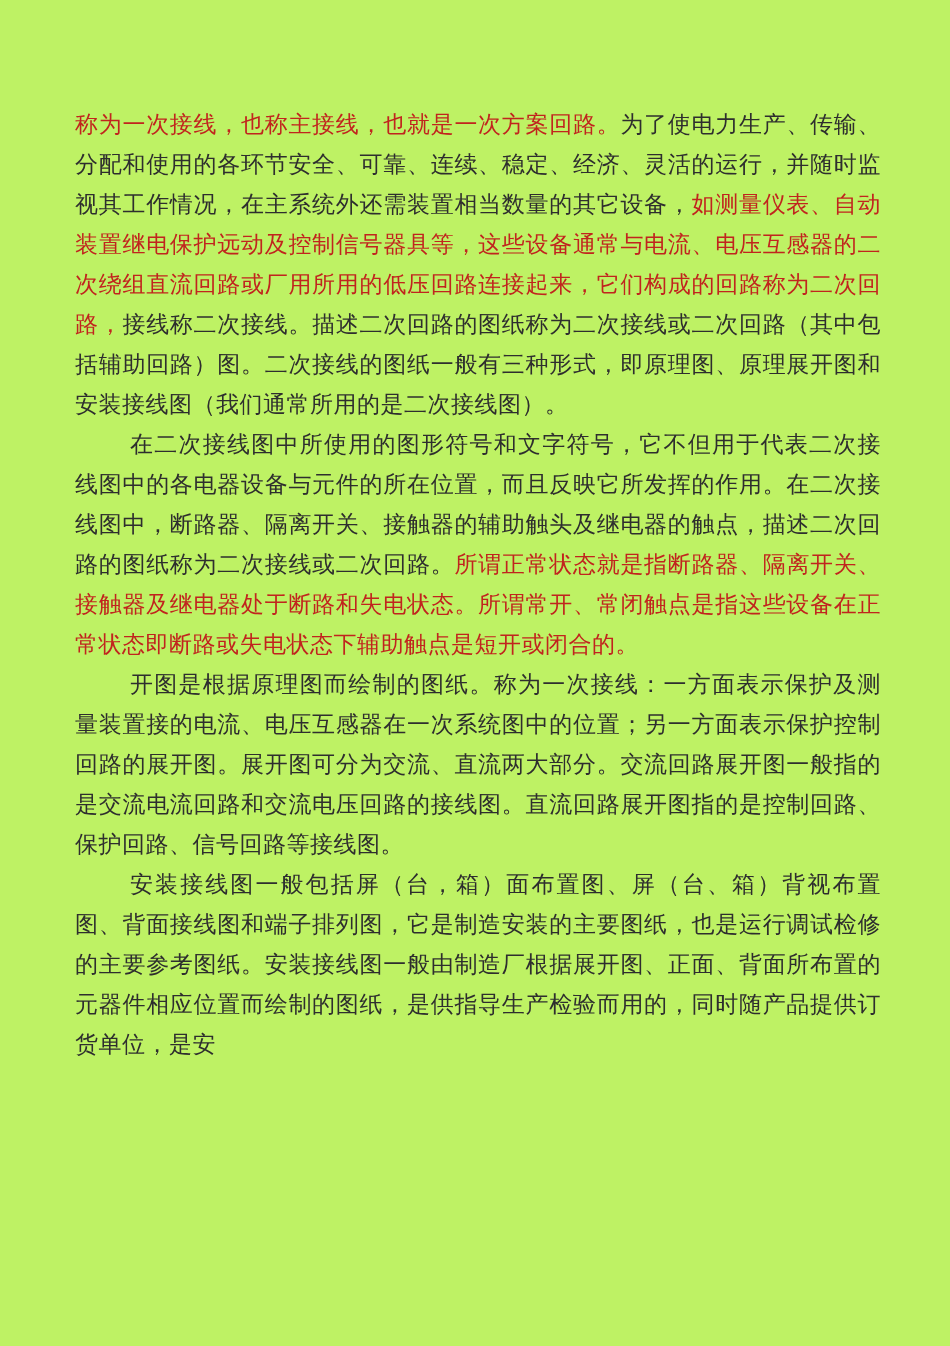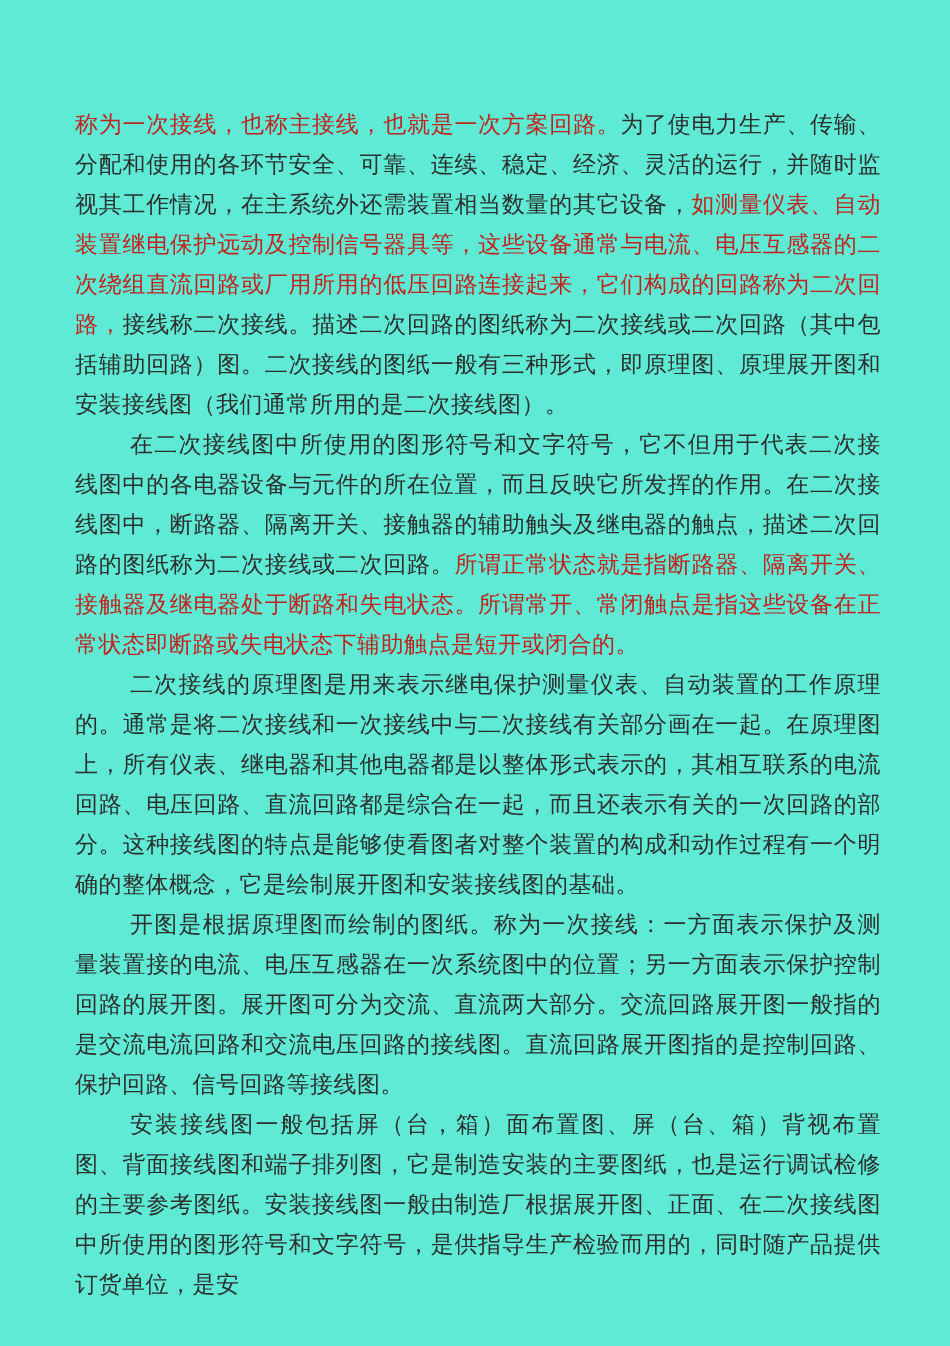--- a/index.html
+++ b/index.html
@@ -12,21 +12,21 @@
     height: 1346px;
     position: relative;
     overflow: hidden;
     font-family: "DejaVu Serif", serif;
   }
   .page {
     position: absolute;
     left: 0; top: 0;
     width: 950px;
     height: 1346px;
-    background: #5eead4;
+    background: #bef264;
   }
   .textblock {
     position: absolute;
     left: 75px;
     top: 104px;
     width: 806px;
     font-size: 23px;
     line-height: 40px;
     text-align: justify;
     text-justify: inter-ideograph;
@@ -50,26 +50,23 @@
   <div class="textblock">
 
     <p>
       <span data-color="red">称为一次接线，也称主接线，也就是一次方案回路。</span><span data-color="black">为了使电力生产、传输、分配和使用的各环节安全、可靠、连续、稳定、经济、灵活的运行，并随时监视其工作情况，在主系统外还需装置相当数量的其它设备，</span><span data-color="red">如测量仪表、自动装置继电保护远动及控制信号器具等，这些设备通常与电流、电压互感器的二次绕组直流回路或厂用所用的低压回路连接起来，它们构成的回路称为二次回路，</span><span data-color="black">接线称二次接线。描述二次回路的图纸称为二次接线或二次回路（其中包括辅助回路）图。二次接线的图纸一般有三种形式，即原理图、原理展开图和安装接线图（我们通常所用的是二次接线图）。</span>
     </p>
 
     <p class="indent">
       <span data-color="black">在二次接线图中所使用的图形符号和文字符号，它不但用于代表二次接线图中的各电器设备与元件的所在位置，而且反映它所发挥的作用。在二次接线图中，断路器、隔离开关、接触器的辅助触头及继电器的触点，描述二次回路的图纸称为二次接线或二次回路。</span><span data-color="red">所谓正常状态就是指断路器、隔离开关、接触器及继电器处于断路和失电状态。所谓常开、常闭触点是指这些设备在正常状态即断路或失电状态下辅助触点是短开或闭合的。</span>
     </p>
 
-    <p class="indent">
-      <span data-color="black">二次接线的原理图是用来表示继电保护测量仪表、自动装置的工作原理的。通常是将二次接线和一次接线中与二次接线有关部分画在一起。在原理图上，所有仪表、继电器和其他电器都是以整体形式表示的，其相互联系的电流回路、电压回路、直流回路都是综合在一起，而且还表示有关的一次回路的部分。这种接线图的特点是能够使看图者对整个装置的构成和动作过程有一个明确的整体概念，它是绘制展开图和安装接线图的基础。</span>
-    </p>
 
     <p class="indent">
       <span data-color="black">开图是根据原理图而绘制的图纸。称为一次接线：一方面表示保护及测量装置接的电流、电压互感器在一次系统图中的位置；另一方面表示保护控制回路的展开图。展开图可分为交流、直流两大部分。交流回路展开图一般指的是交流电流回路和交流电压回路的接线图。直流回路展开图指的是控制回路、保护回路、信号回路等接线图。</span>
     </p>
 
     <p class="indent">
-      <span data-color="black">安装接线图一般包括屏（台，箱）面布置图、屏（台、箱）背视布置图、背面接线图和端子排列图，它是制造安装的主要图纸，也是运行调试检修的主要参考图纸。安装接线图一般由制造厂根据展开图、正面、在二次接线图中所使用的图形符号和文字符号，是供指导生产检验而用的，同时随产品提供订货单位，是安</span>
+      <span data-color="black">安装接线图一般包括屏（台，箱）面布置图、屏（台、箱）背视布置图、背面接线图和端子排列图，它是制造安装的主要图纸，也是运行调试检修的主要参考图纸。安装接线图一般由制造厂根据展开图、正面、背面所布置的元器件相应位置而绘制的图纸，是供指导生产检验而用的，同时随产品提供订货单位，是安</span>
     </p>
 
   </div>
 </div>
 
 </body></html>

